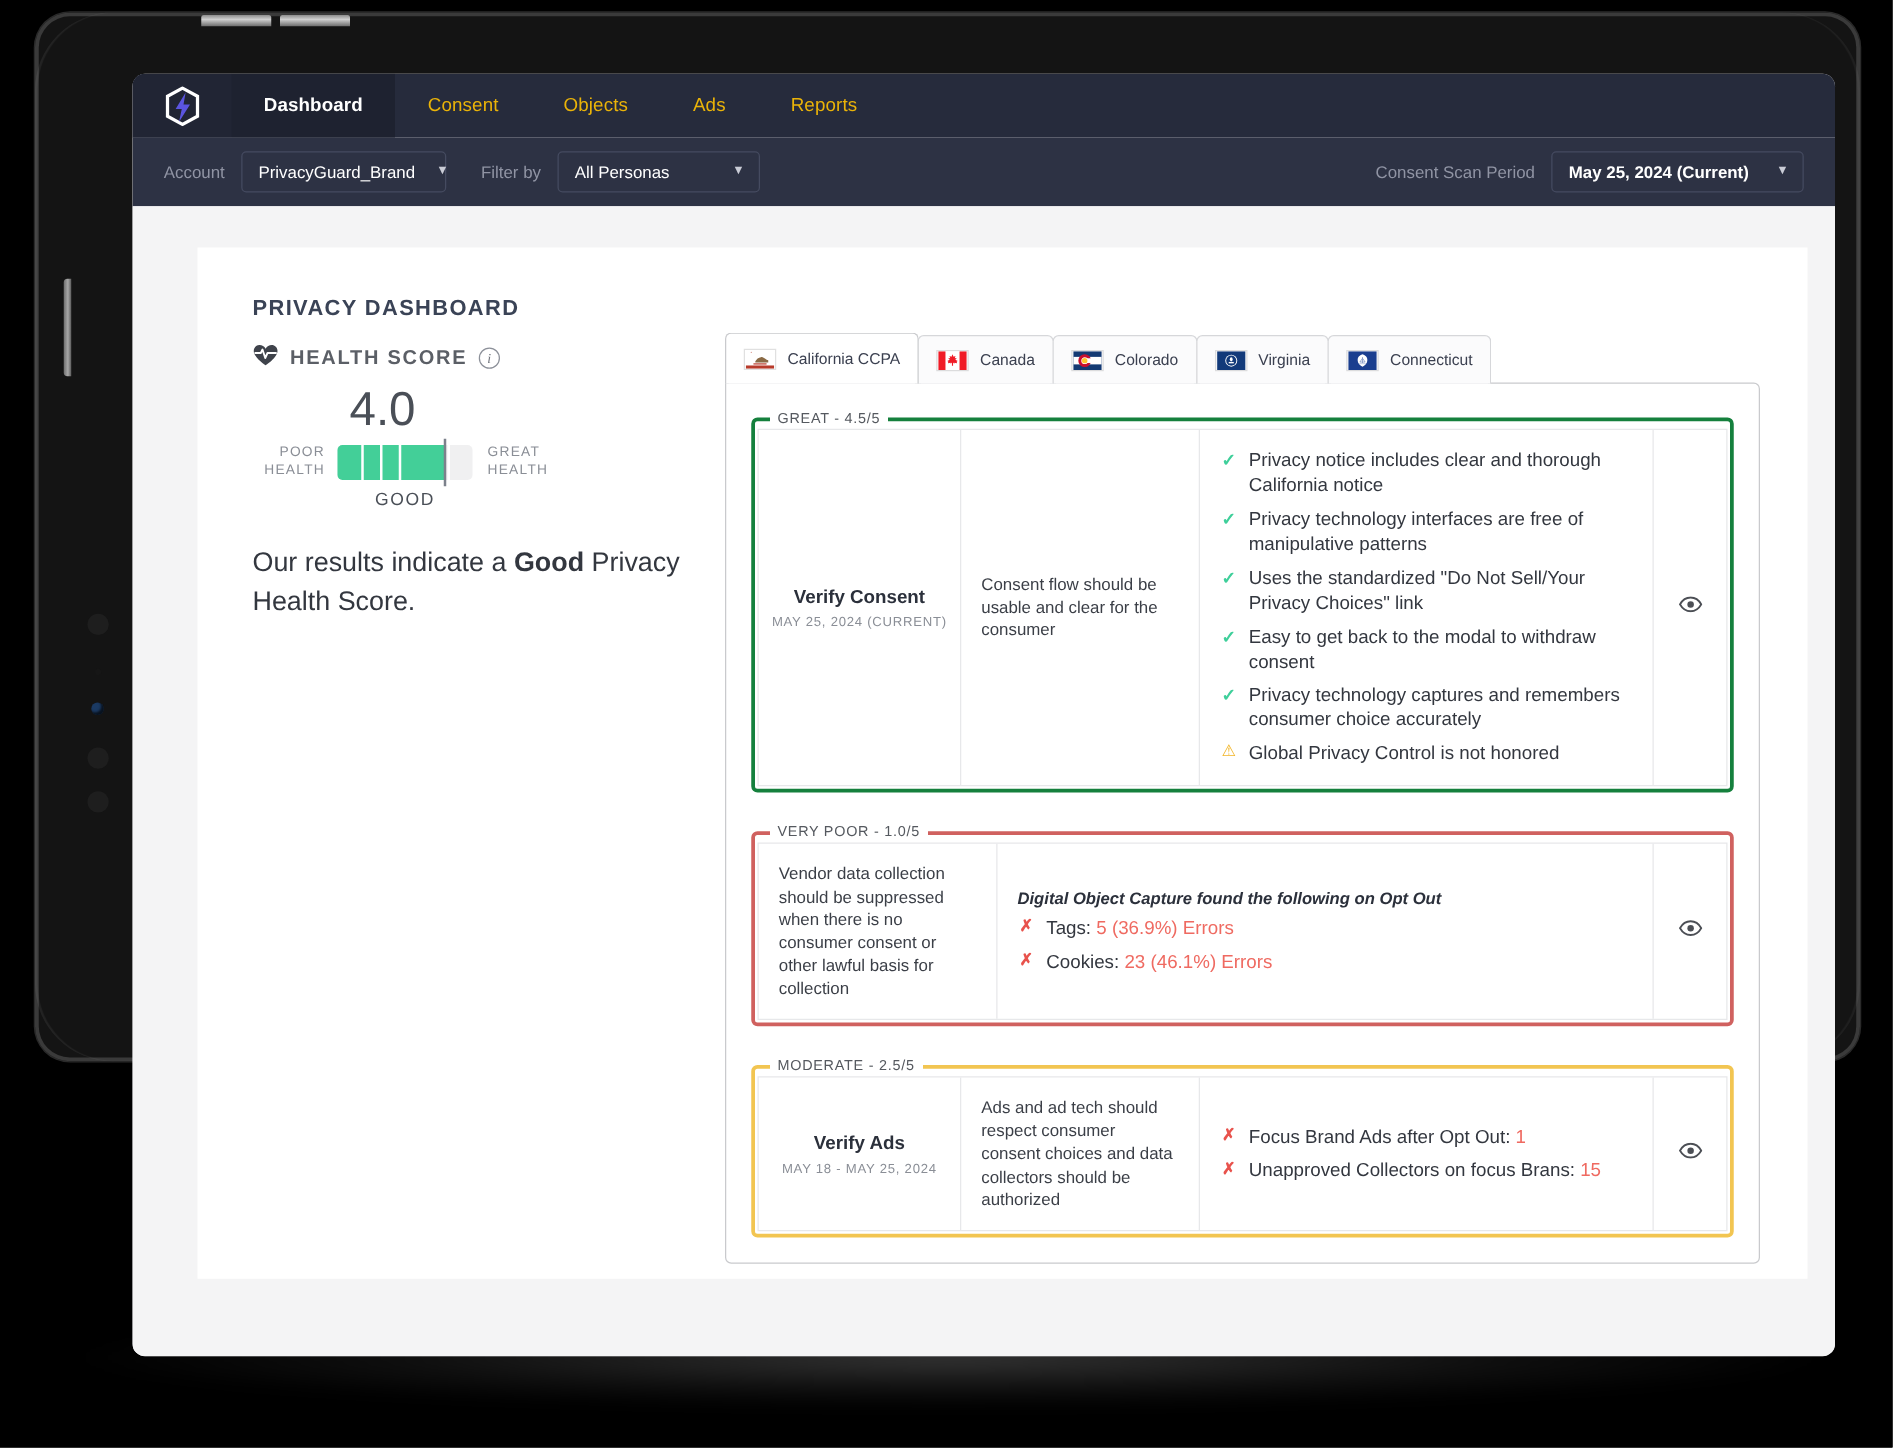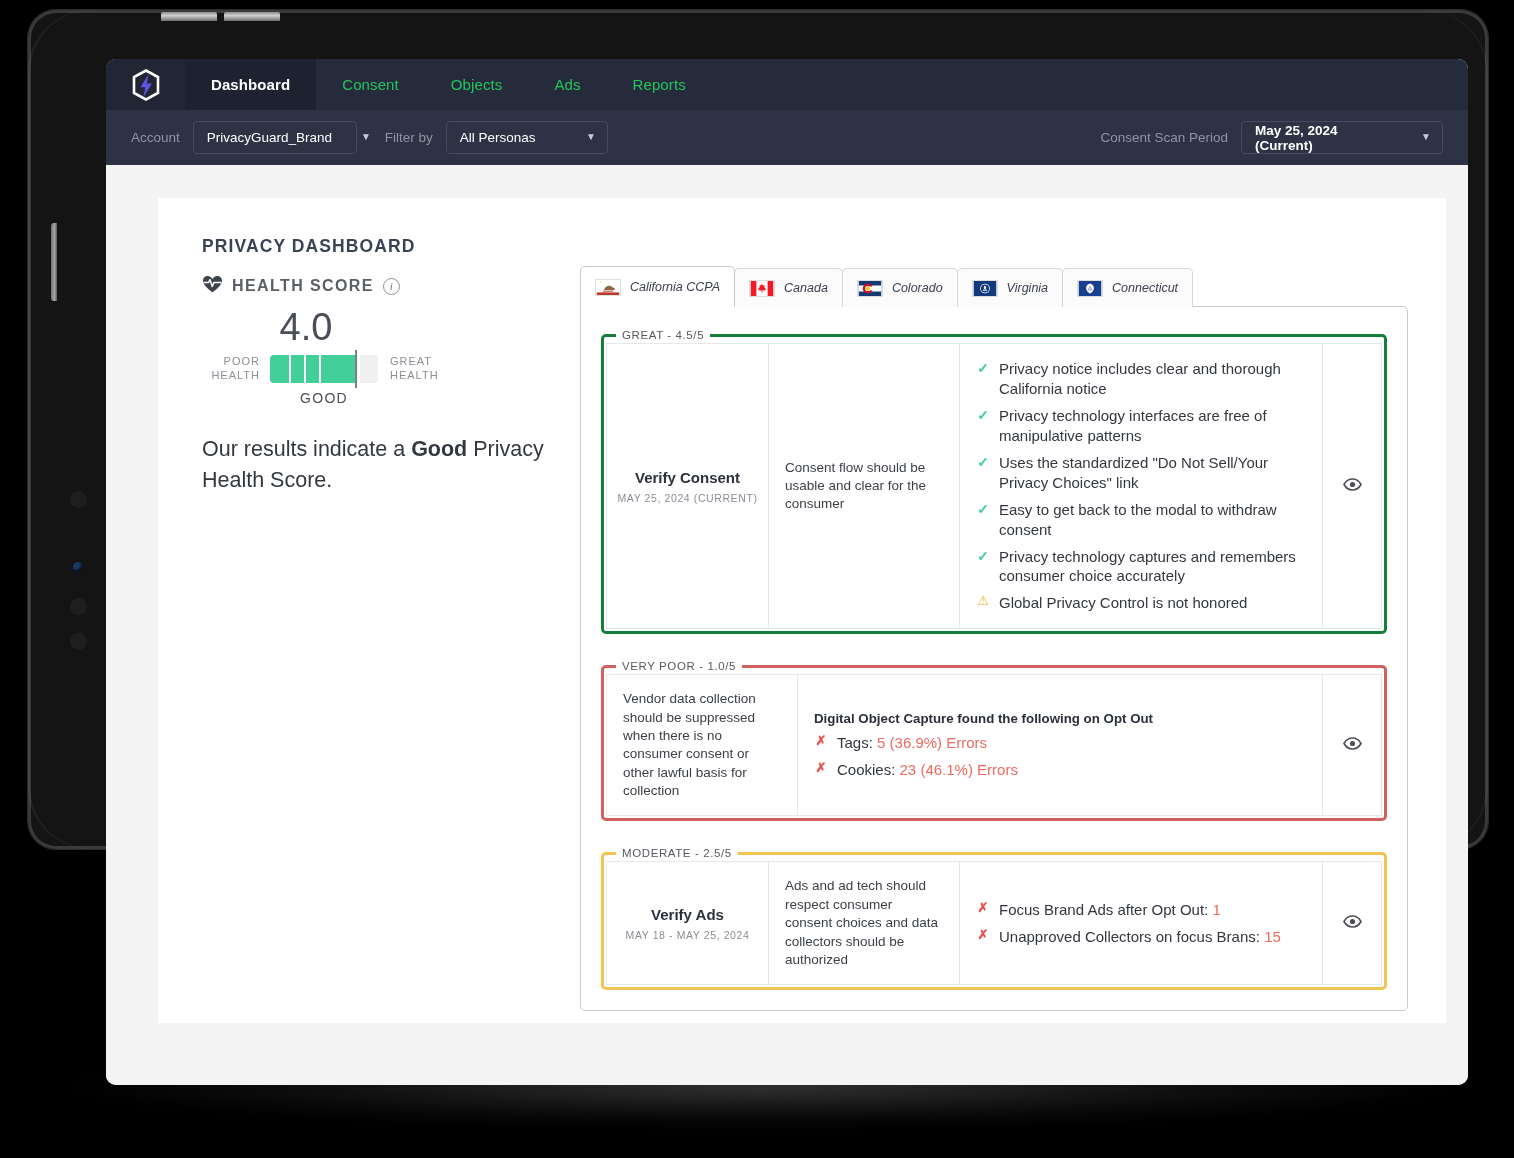--- a/index.html
+++ b/index.html
@@ -76,40 +76,40 @@
   }
   .logo-wrap{
     width: 79px; background:#212534; display:flex; align-items:center; justify-content:center;
   }
   .logo-wrap svg { display:block; }
 
   .nav-items { display: flex; align-items: stretch; }
   .nav-item {
     display: flex; align-items: center; justify-content: center;
     padding: 0 26px;
-    font-size: 15px; color: #22c55e; letter-spacing: .1px; cursor: pointer;
+    font-size: 15px; color: #eab308; letter-spacing: .1px; cursor: pointer;
     white-space: nowrap;
   }
   .nav-item.active { color: #ffffff; background: #1e2230; font-weight: 600; }
 
   .nav-right { margin-left: auto; display: flex; align-items: stretch; }
   .nav-right .nav-item { color: #b6bac6; padding: 0 24px; }
 
   
   .subbar {
     height: 55px; background: #2d3244;
     display: flex; align-items: center; padding: 0 25px;
     gap: 0px;
   }
   .sub-label { font-size: 13.5px; color: #9094a4; margin-right: 13px; white-space: nowrap; }
   .sel {
     height: 33px; border: 1px solid #454b60; border-radius: 4px;
     background: #2d3244; color: #ffffff; font-size: 13.5px;
     display: flex; align-items: center; justify-content: space-between;
-    padding: 0 11px 0 13px; cursor: pointer; gap: 29px;
+    padding: 0 11px 0 13px; cursor: pointer; gap: 17px;
   }
   .sel .chev { font-size: 10px; color: #c9ccd6; line-height: 1; transform: translateY(-1px); }
   .sel-account { width: 164px; }
   .sel-persona { width: 162px; margin-right: 0; }
   .gap-1 { width: 28px; }
   .spacer { margin-left: auto; }
   .sel-period { width: 202px; }
   .sel-period .val { font-weight: 600; }
 
   
@@ -159,21 +159,21 @@
     font-size: 21.5px; color: #33373f; line-height: 1.42; margin-top: 28px; width: 372px;
   }
   .summary b { font-weight: 700; }
 
   
   .right-col { position: absolute; left: 422px; top: 68px; width: 828px; }
   .rbj {
     font-size: 13.5px; color: #8b8f97; letter-spacing: 1.1px; margin-bottom: 20px;
   }
 
-  .tabs { display: flex; align-items: flex-end; position: relative; z-index: 2; font-style: italic; }
+  .tabs { display: flex; align-items: flex-end; position: relative; z-index: 2; }
   .tab {
     display: flex; align-items: center; gap: 9px;
     height: 39px; padding: 0 14px;
     border: 1px solid #d6d7da; border-bottom: none;
     background: #fbfbfc; cursor: pointer;
     font-size: 12.5px; color: #3b4050;
     border-radius: 5px 5px 0 0;
     margin-right: -1px;
     white-space: nowrap;
   }
@@ -224,21 +224,21 @@
 
   .bullet { display: flex; gap: 9px; align-items: flex-start; margin-bottom: 7px; }
   .bullet:last-child { margin-bottom: 0; }
   .bullet .bi { flex: 0 0 14px; width: 14px; text-align: center; line-height: 1.3; }
   .bullet .bt { font-size: 15px; color: #33373f; line-height: 1.33; }
   .check { color: #3ecf9a; font-size: 14px; font-weight: 700; }
   .warn  { color: #f2b528; font-size: 13px; }
   .xmark { color: #e8524c; font-size: 13px; font-weight: 700; }
   .errnum { color: #ef6a61; }
   .errline { color: #ef6a61; }
-  .bold-head { font-size: 13.3px; font-weight: 700; color: #2b303b; margin-bottom: 7px; }
+  .bold-head { font-size: 13.3px; font-weight: 700; color: #2b303b; margin-bottom: 7px; font-style: italic; }
 </style>
 </head>
 <body>
 
 <div id="stage">
 
   <div class="tablet-shadow"></div>
 
   <div class="tablet-body">
     <div class="top-btn a"></div>

